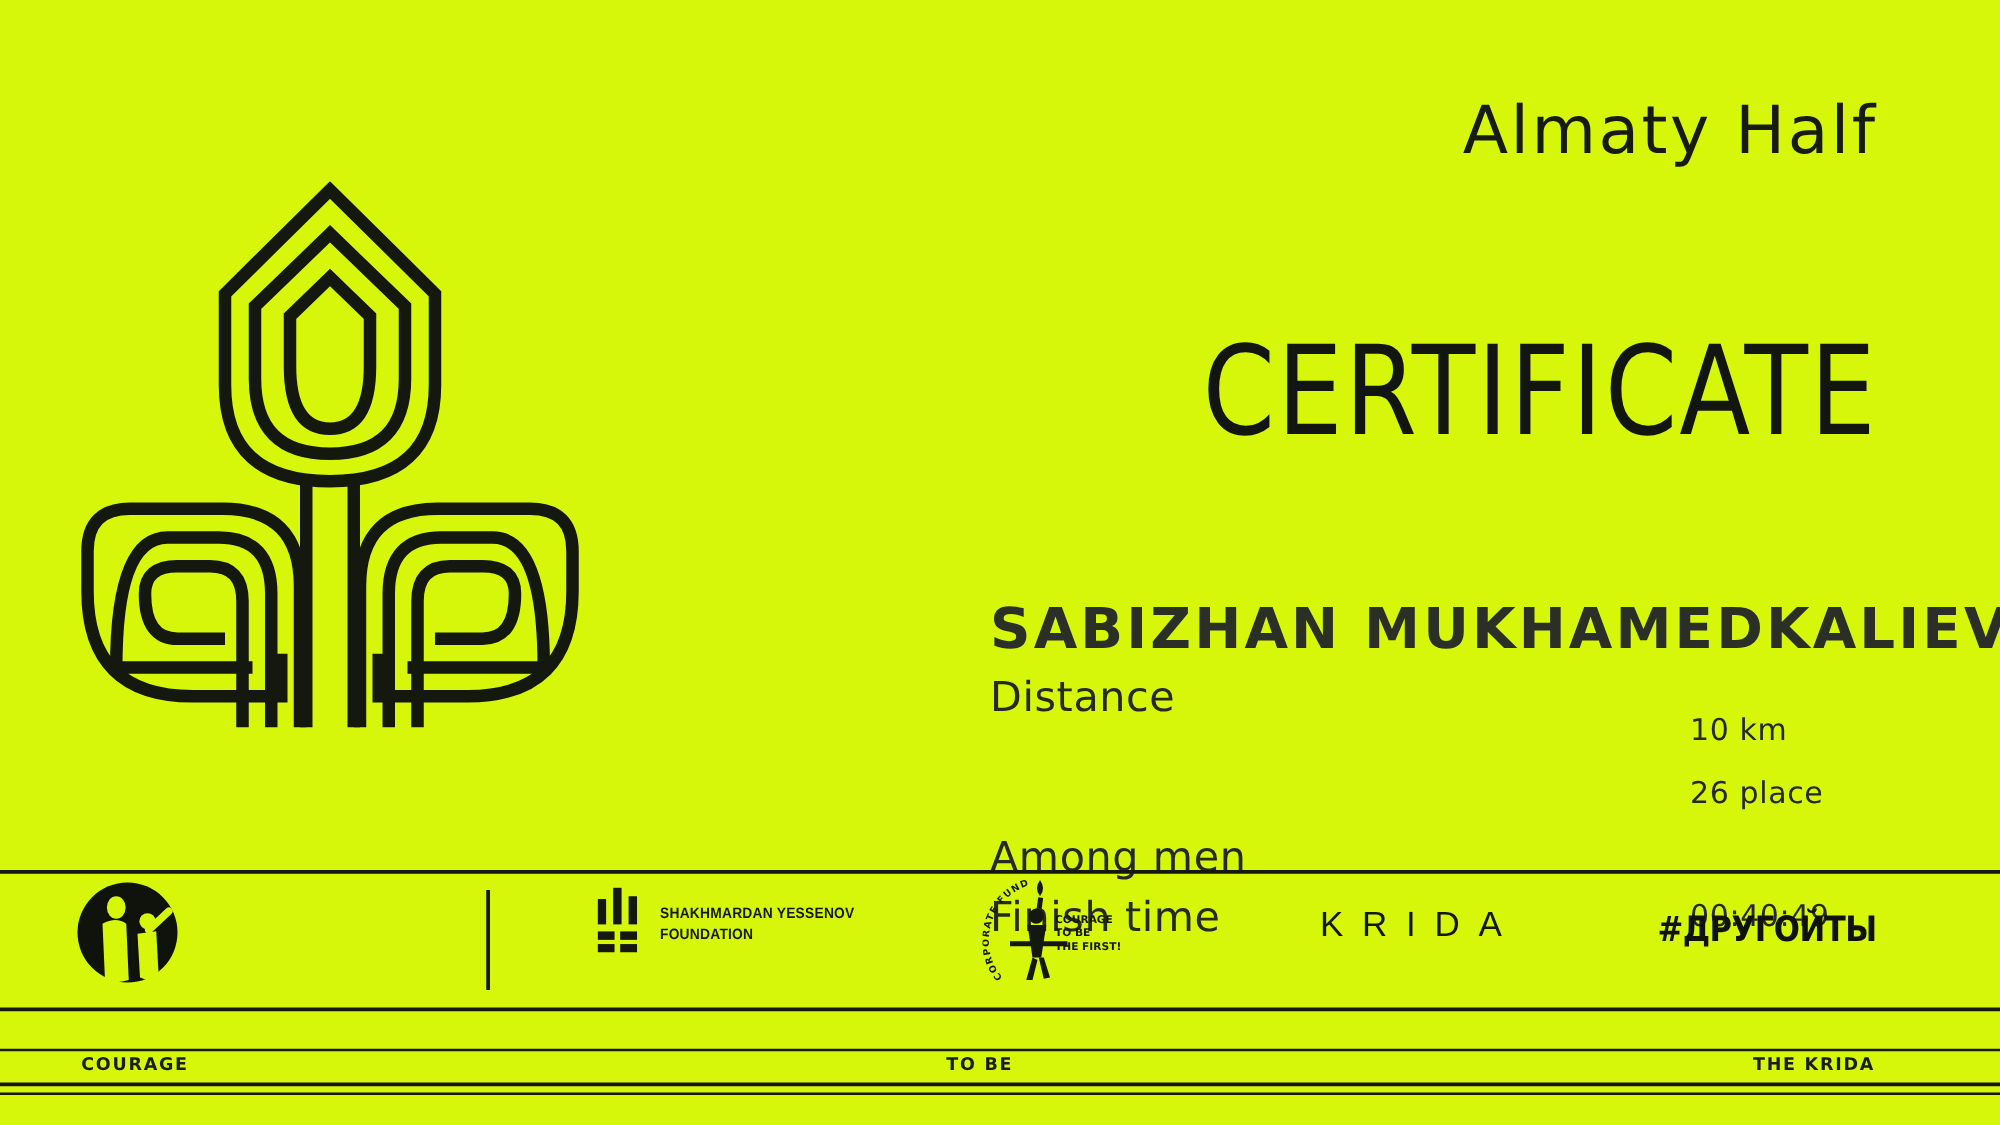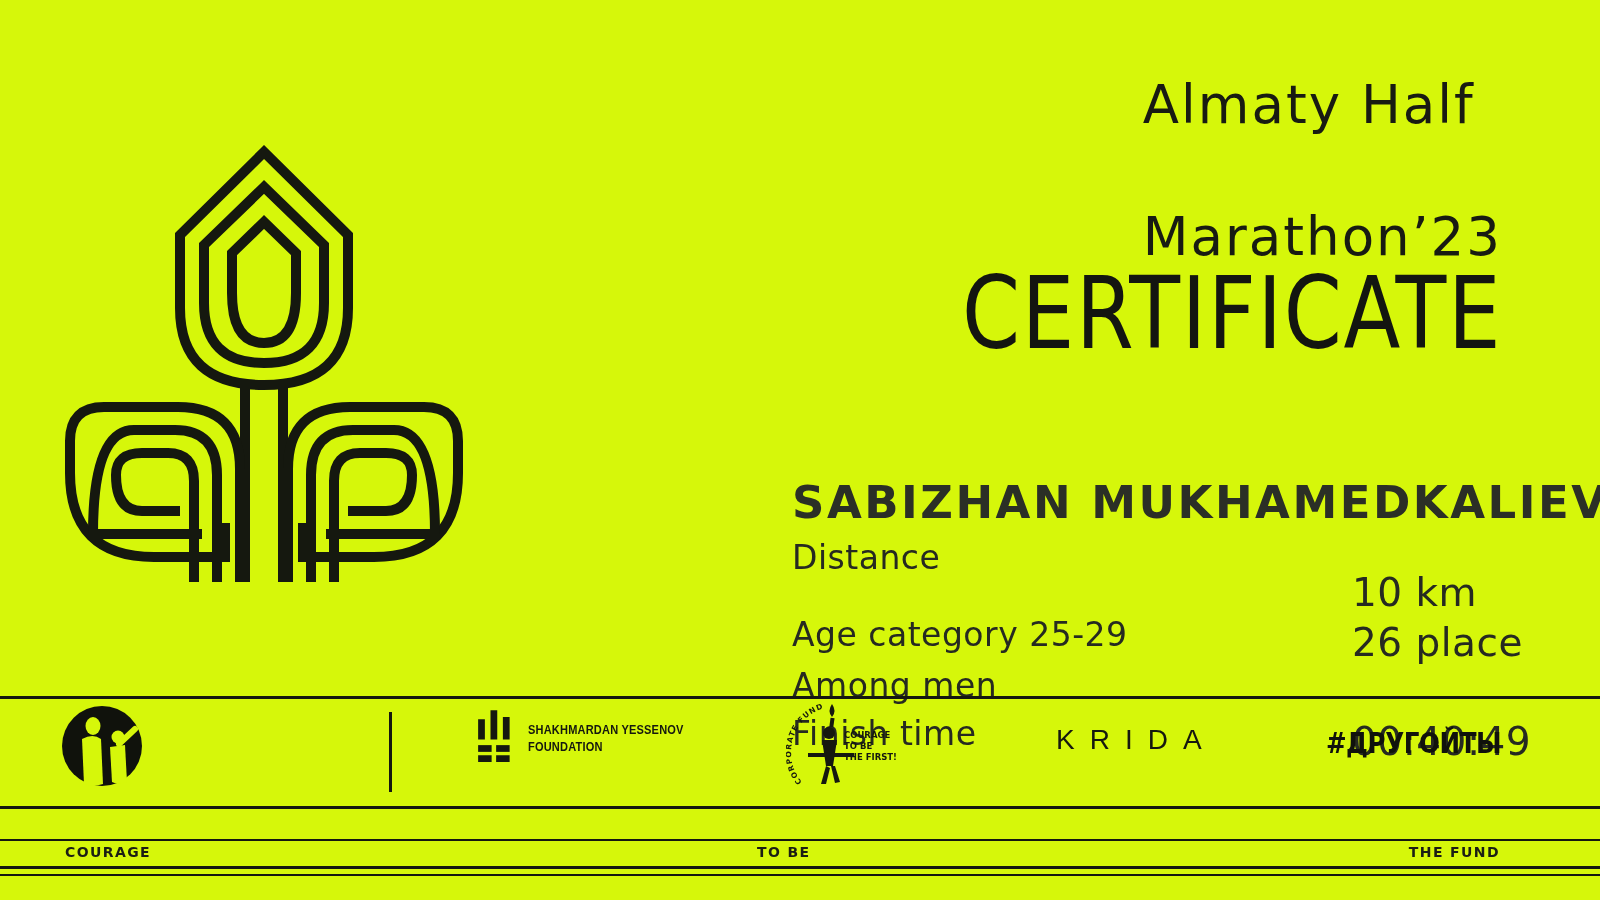--- a/index.html
+++ b/index.html
@@ -24,21 +24,21 @@
     transform:scaleX(0.84);transform-origin:right center;
     white-space:nowrap;
   }
   
   .participant-name{
     left:792px;top:476px;
     font-size:45px;font-weight:bold;letter-spacing:2.5px;
     color:#2b2f26;white-space:nowrap;
   }
   .row-label{left:792px;font-size:33px;letter-spacing:0.5px;color:#262a21;white-space:nowrap;}
-  .row-value{left:1352px;font-size:39px;letter-spacing:0.5px;color:#262a21;white-space:nowrap;}
+  .row-value{left:1352px;font-size:24px;letter-spacing:0.5px;color:#262a21;white-space:nowrap;}
   
   .rule{left:0;width:1600px;background:#15180f;}
   
   .kaspi-label{
     left:156px;top:720px;
     font-family:"Liberation Sans",sans-serif;
     font-size:44px;font-weight:bold;letter-spacing:-0.5px;color:#10120c;
   }
   .vert-divider{left:389px;top:712px;width:3px;height:80px;background:#15180f;}
   .yessenov-text{
@@ -84,31 +84,29 @@
     <path d="M118,366 L80,366 Q54,366 54,330 Q54,308 80,308 L106,308 Q132,308 132,336 L132,437"></path>
 
     <g transform="translate(404,0) scale(-1,1)">
       <path d="M163,378 L163,412 L92,412 Q8,412 8,328 L8,296 Q8,262 42,262 L116,262 Q178,262 178,324 L178,437"></path>
       <path d="M140,389 L31,389 Q31,285 72,285 L113,285 Q155,285 155,330 L155,437"></path>
       <path d="M118,366 L80,366 Q54,366 54,330 Q54,308 80,308 L106,308 Q132,308 132,336 L132,437"></path>
     </g>
   </svg>
 
   <div class="abs event-title"><span>Almaty Half</span><br>
-    <span>Marathon’23</span>
   </div>
 
   <div class="abs cert-heading">CERTIFICATE</div>
 
   <div class="abs participant-name">SABIZHAN MUKHAMEDKALIEV</div>
 
   <div class="abs row-label" style="top:538px">Distance</div>
   <div class="abs row-value" style="top:570px">10 km</div>
 
-  <div class="abs row-label" style="top:615px">Age category 25-29</div>
   <div class="abs row-value" style="top:620px">26 place</div>
 
   <div class="abs row-label" style="top:666px">Among men</div>
 
   <div class="abs row-label" style="top:714px">Finish time</div>
   <div class="abs row-value" style="top:719px">00:40:49</div>
 
 
   <div class="abs rule" style="top:696px;height:3px"></div>
   <div class="abs rule" style="top:806px;height:3px"></div>
@@ -164,17 +162,17 @@
     </g>
   </svg>
 
   <div class="abs krida-label">KRIDA</div>
 
   <div class="abs drugoyty-label">#ДРУГОЙТЫ</div>
 
   <div class="abs rule" style="top:839px;height:2px"></div>
   <div class="abs strip-text" style="left:65px">COURAGE</div>
   <div class="abs strip-text" style="left:757px">TO BE</div>
-  <div class="abs strip-text" style="right:100px">THE FUND</div>
+  <div class="abs strip-text" style="right:100px">THE KRIDA</div>
   <div class="abs rule" style="top:866px;height:3px"></div>
   <div class="abs rule" style="top:874px;height:2px"></div>
 
 </div>
 
 </body></html>

